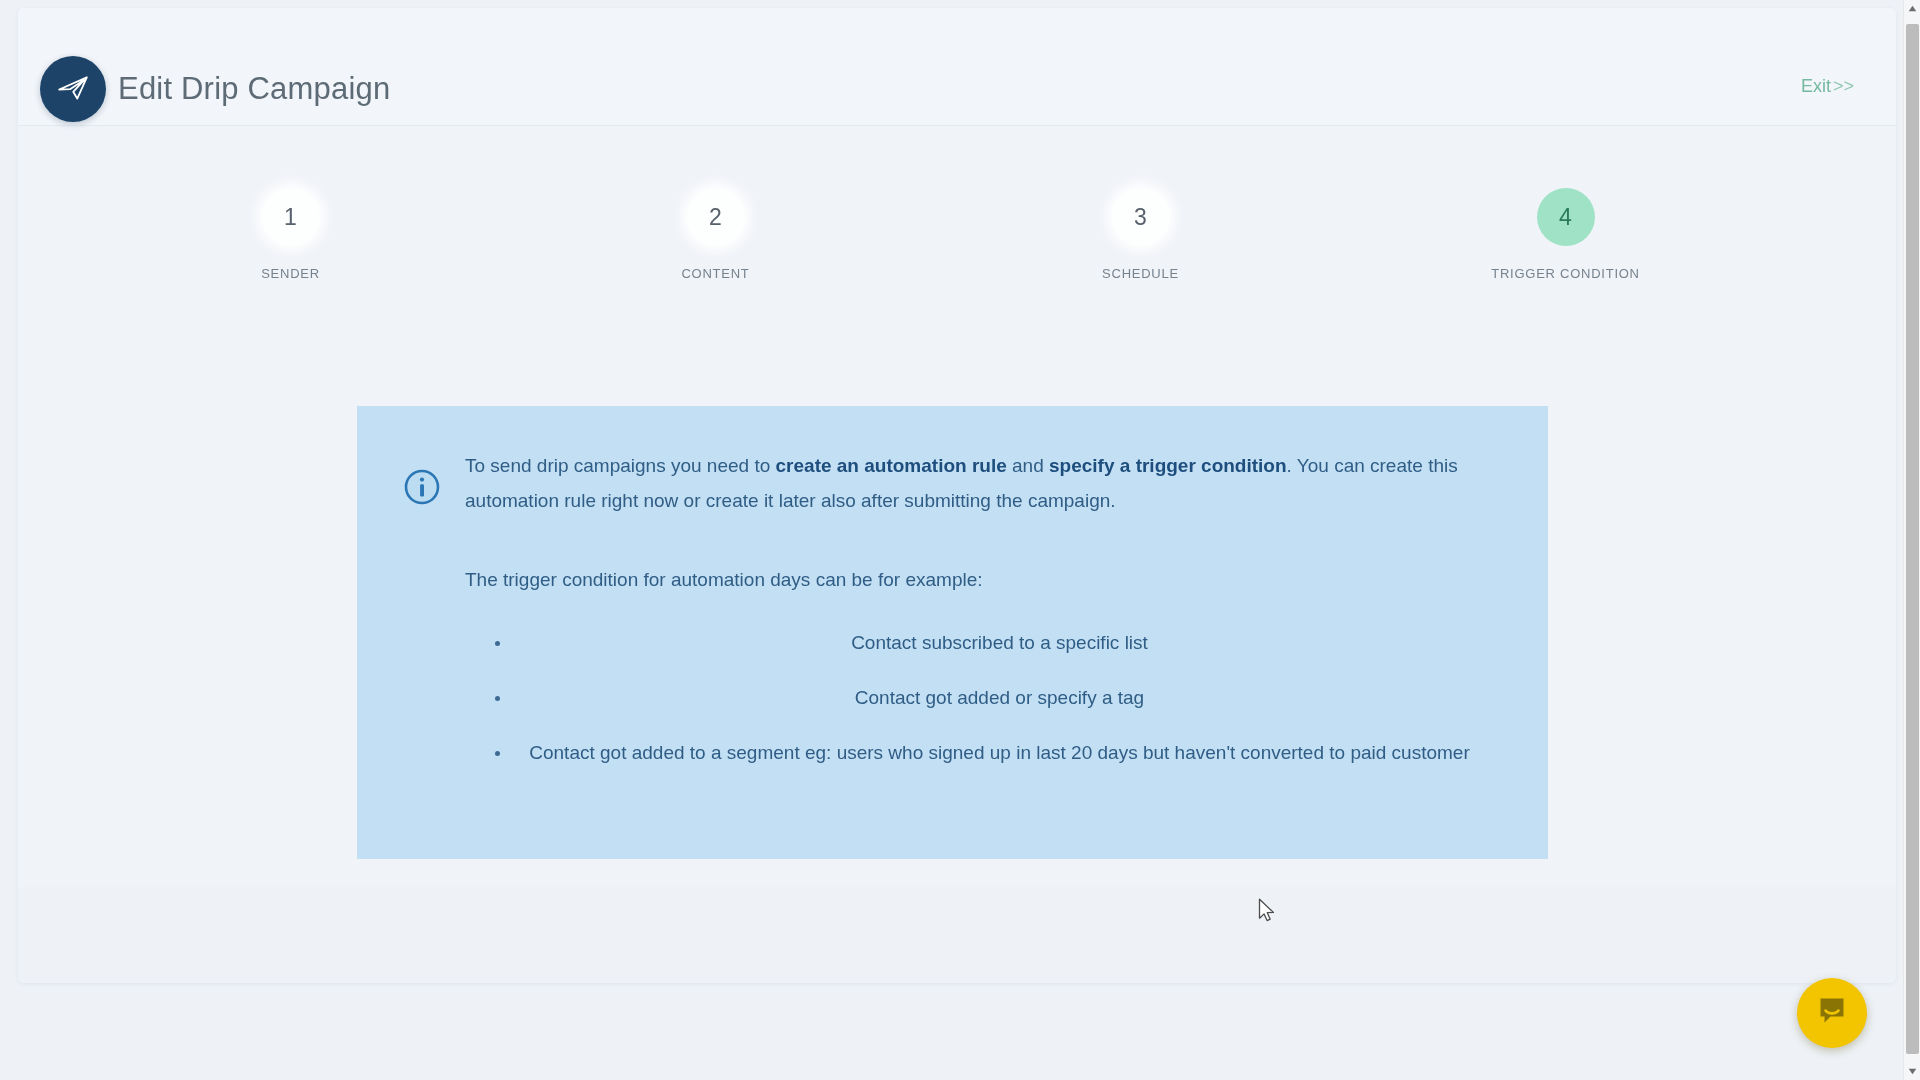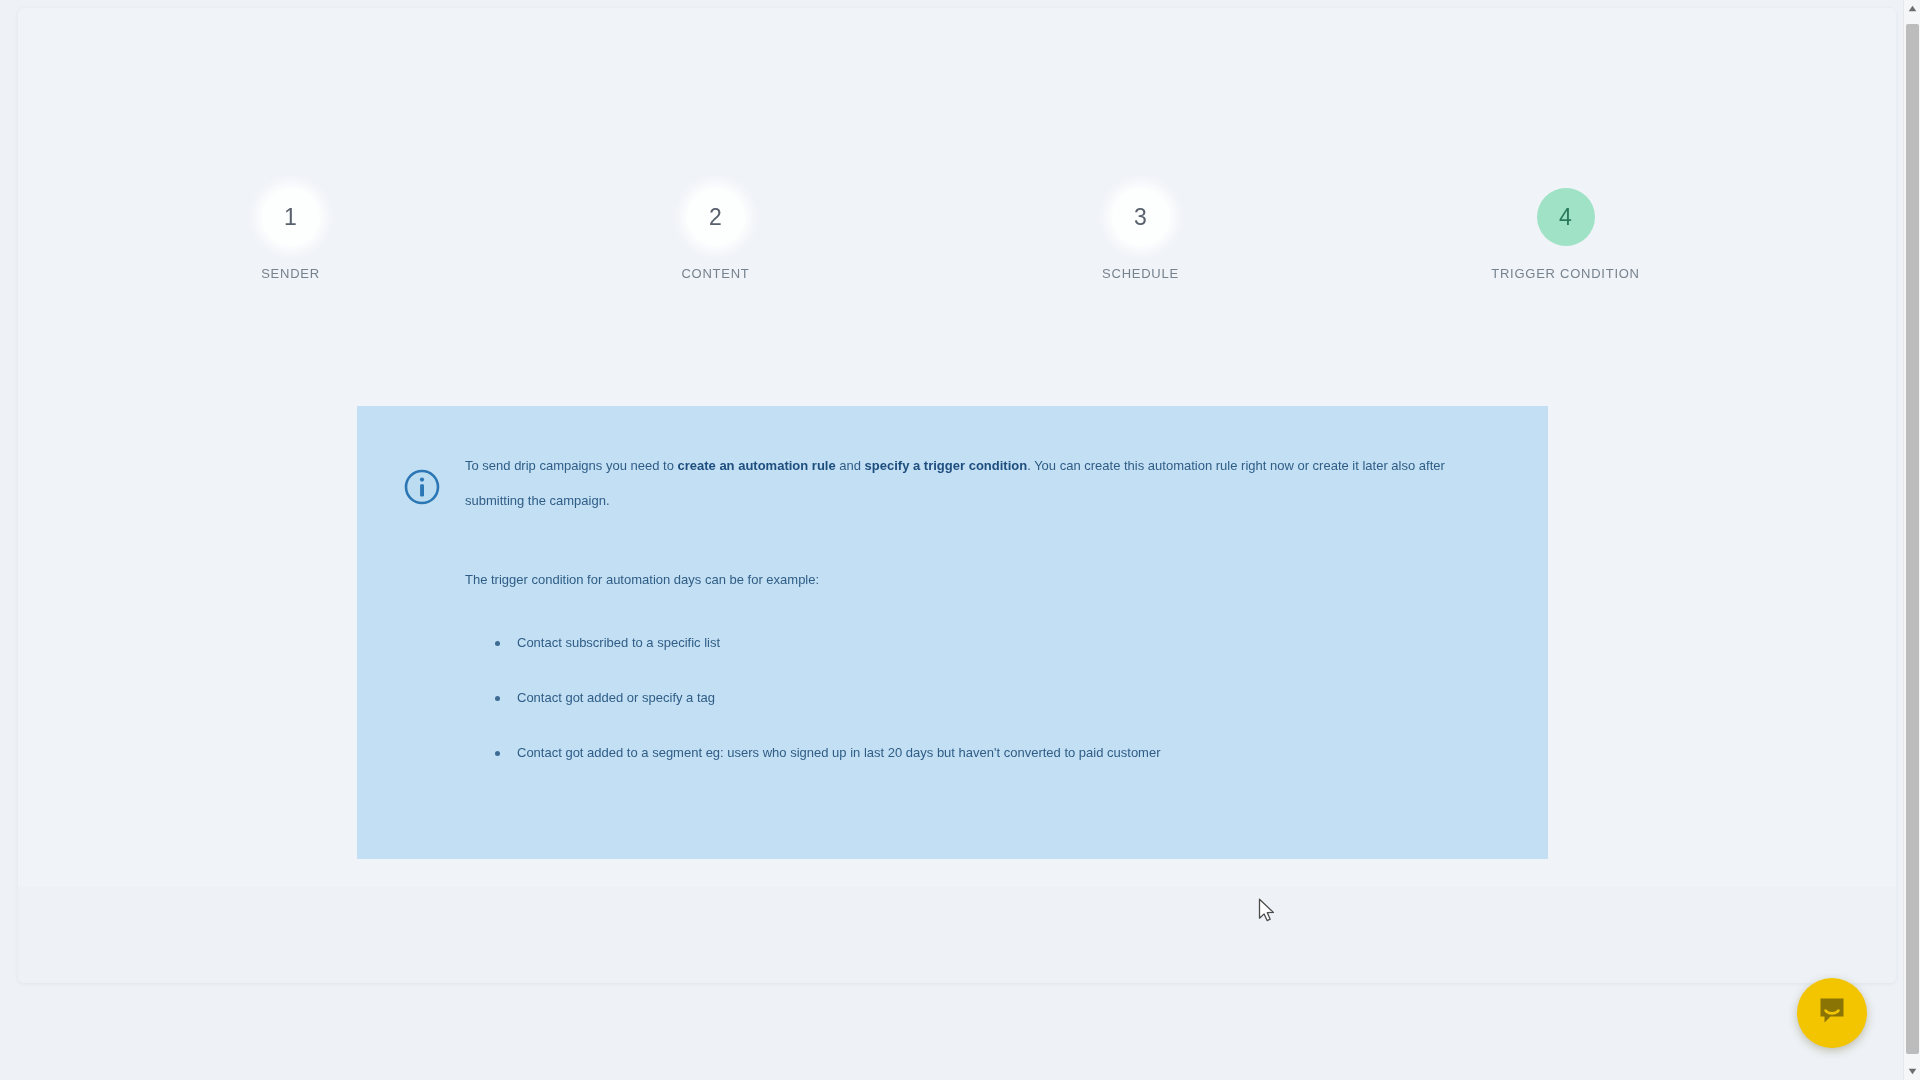--- a/index.html
+++ b/index.html
@@ -137,37 +137,38 @@
     position: absolute;
     left: 46px;
     top: 62px;
     width: 38px;
     height: 38px;
   }
 
   #info-body {
     margin-left: 64px;
     color: #2f5d86;
-    font-size: 13px;
+    font-size: 19px;
     line-height: 35px;
   }
   #info-body b { color: #1d4e7d; font-weight: 700; }
 
   #info-intro { max-width: 1010px; }
   #info-example { margin-top: 44px; }
 
   #info-list {
     margin-top: 28px;
     padding-left: 52px;
     list-style: none;
   }
   #info-list li {
     position: relative;
     margin-bottom: 20px;
     max-width: 965px;
+    text-align: center;
   }
   #info-list li:before {
     content: "";
     position: absolute;
     left: -22px;
     top: 16px;
     width: 5px;
     height: 5px;
     border-radius: 50%;
     background: #3d6b93;
@@ -259,20 +260,31 @@
     background: #eef2f7;
   }
 </style>
 </head>
 <body>
 
 <div id="viewport">
 
   <div id="app-card">
 
+    <div id="app-header">
+      <div id="brand-logo">
+        <svg width="34" height="34" viewBox="0 0 32 32" aria-hidden="true">
+          <path d="M3 16.5 L29 5 L20 25 L16.2 18.6 L26.4 7.6 L13.2 16.2 Z" fill="none" stroke="#ffffff" stroke-width="1.7" stroke-linejoin="round" stroke-linecap="round"></path>
+        </svg>
+      </div>
+      <div id="page-title">Edit Drip Campaign</div>
+      <a id="exit-link" href="#">
+        <span>Exit</span><span class="chev">&gt;&gt;</span>
+      </a>
+    </div>
 
     <div id="stepper">
       <div class="step">
         <div class="step-circle">1</div>
         <div class="step-label">SENDER</div>
       </div>
       <div class="step">
         <div class="step-circle">2</div>
         <div class="step-label">CONTENT</div>
       </div>

